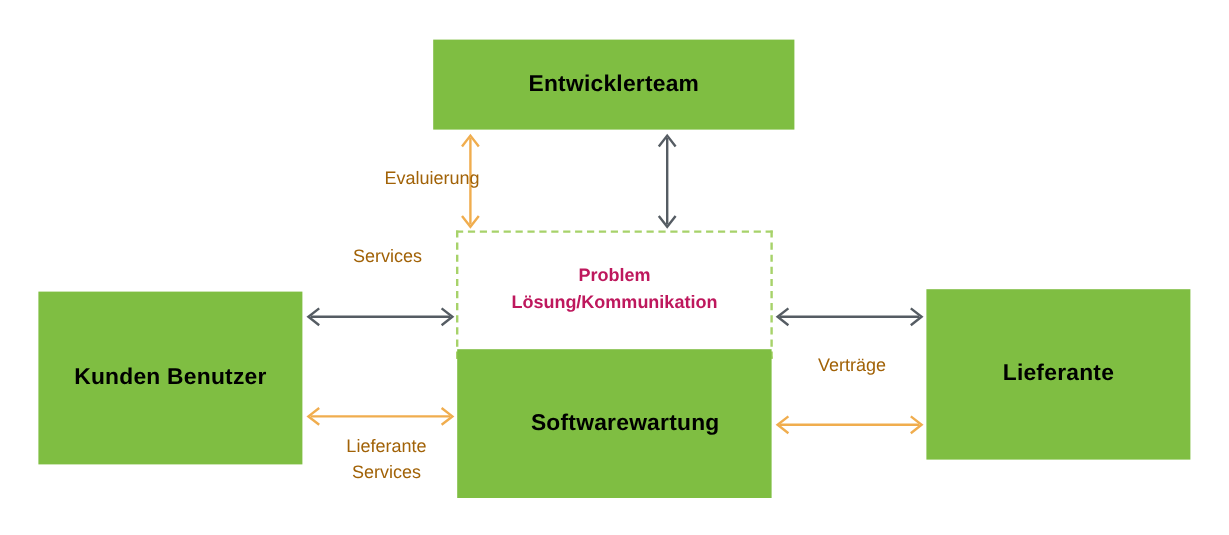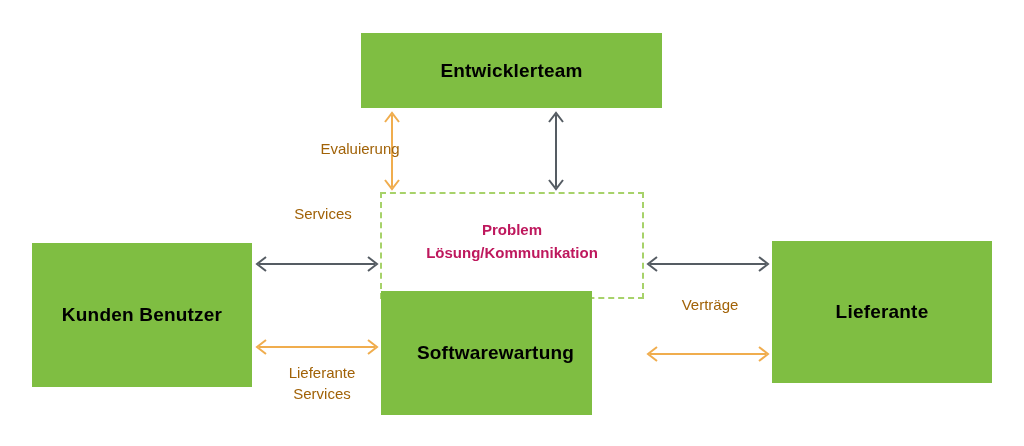--- a/index.html
+++ b/index.html
@@ -55,21 +55,21 @@
   }
   .arrow-svg {
     position: absolute;
     overflow: visible;
   }
 
   
   #node-dev        { left: 361px; top: 33px;  width: 301px; height: 75px; }
   #node-customer   { left: 32px;  top: 243px; width: 220px; height: 144px; }
   #node-supplier   { left: 772px; top: 241px; width: 220px; height: 142px; }
-  #node-maint      { left: 381px; top: 291px; width: 211px; height: 124px; padding-left: 18px; }
+  #node-maint      { left: 381px; top: 291px; width: 262px; height: 124px; padding-left: 18px; }
 
   #zone-core       { left: 380px; top: 192px; width: 264px; height: 107px; }
   #zone-core-text  { left: 380px; top: 218px; width: 264px; }
 
   #lbl-evaluierung { left: 300px; top: 138px; width: 120px; }
   #lbl-loesungen   { left: 563px; top: 138px; width: 120px; }
   #lbl-services-v  { left: 255px; top: 203px; width: 136px; }
   #lbl-verwaltung  { left: 254px; top: 362px; width: 136px; }
   #lbl-vertraege   { left: 650px; top: 294px; width: 120px; }
 

